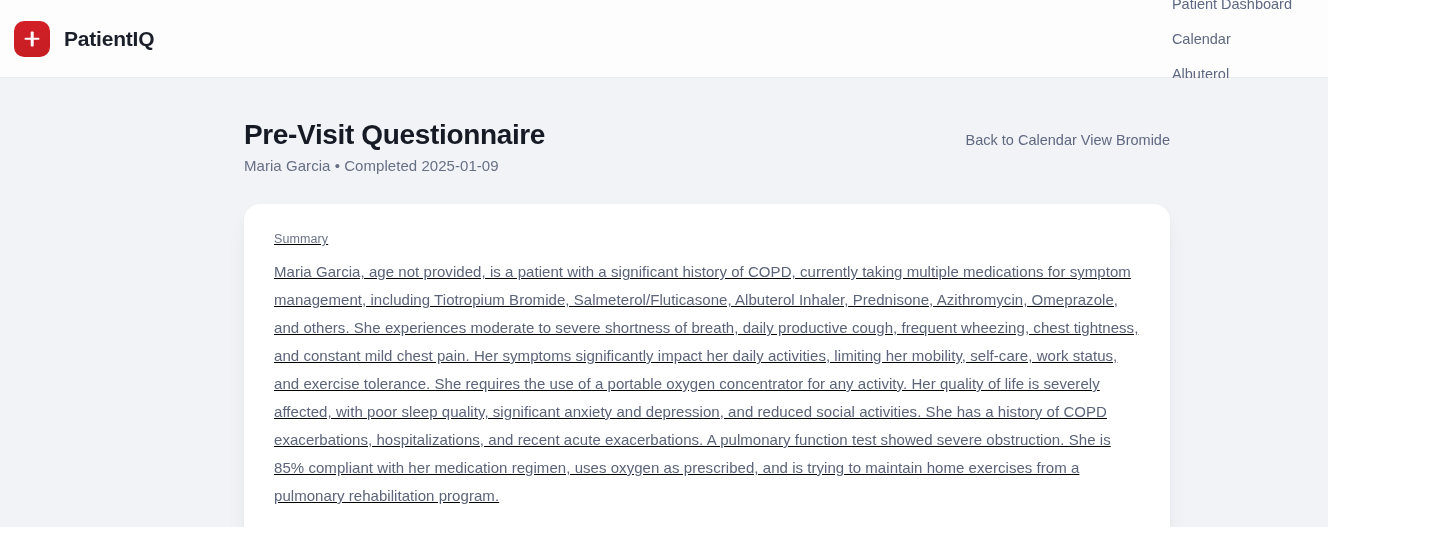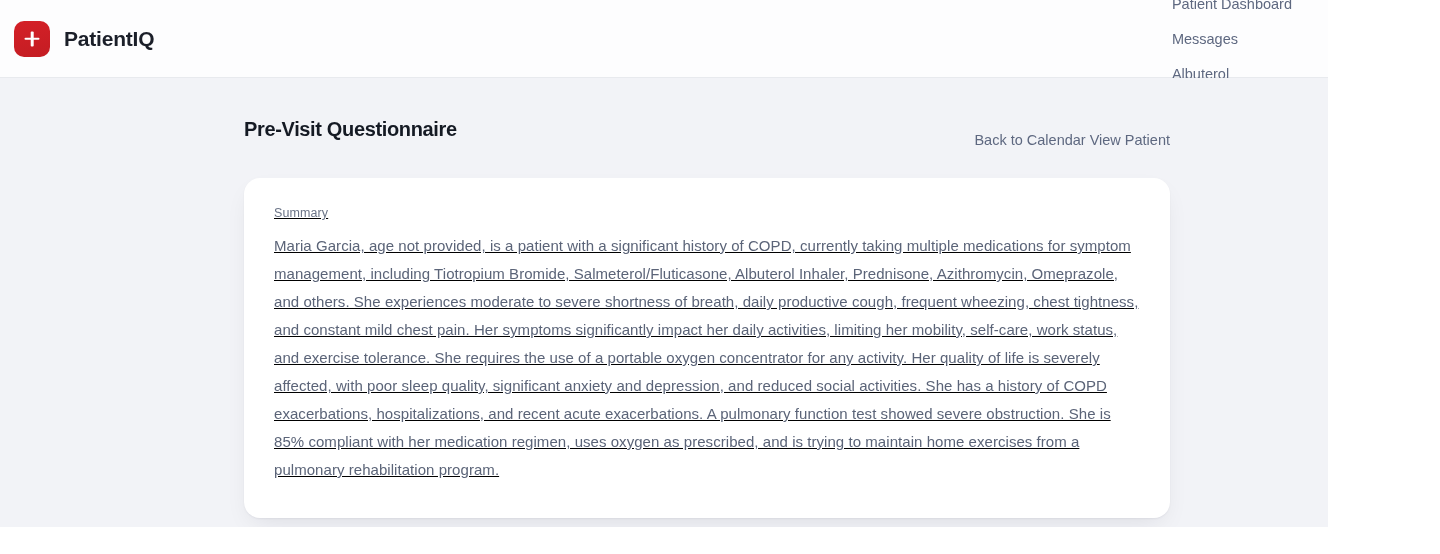--- a/index.html
+++ b/index.html
@@ -102,21 +102,21 @@
   .page-head {
     display: flex;
     align-items: flex-start;
     padding: 0 270px 0 244px;
     margin-bottom: 30px;
   }
 
   .page-head-left { flex: 1 1 auto; }
 
   .page-title {
-    font-size: 20px;
+    font-size: 28px;
     font-weight: bold;
     color: #151a24;
     letter-spacing: -0.35px;
     line-height: 1.18;
   }
 
   .page-sub {
     margin-top: 6px;
     font-size: 15px;
     color: #667085;
@@ -176,37 +176,38 @@
 
   <header class="topbar">
 
     <div class="brand">
       <div class="brand-mark"></div>
       <span class="brand-name">PatientIQ</span>
     </div>
 
     <nav class="nav">
       <span class="nav-link">Patient Dashboard</span>
-      <span class="nav-link">Messages</span>
+      <span class="nav-link">Calendar</span>
       <span class="nav-link">Albuterol</span>
     </nav>
 
   </header>
 
   <main class="canvas">
     <div class="page">
 
       <div class="page-head">
         <div class="page-head-left">
           <h1 class="page-title">Pre-Visit Questionnaire</h1>
+          <div class="page-sub">Maria Garcia • Completed 2025-01-09</div>
         </div>
 
         <div class="page-head-actions">
           <span class="action-link">Back to Calendar</span>
-          <span class="action-link">View Patient</span>
+          <span class="action-link">View Bromide</span>
         </div>
       </div>
 
       <div class="card-wrap">
         <section class="card">
           <div class="card-label">Summary</div>
           <p class="card-body">Maria Garcia, age not provided, is a patient with a significant history of COPD, currently taking multiple medications for symptom management, including Tiotropium Bromide, Salmeterol/Fluticasone, Albuterol Inhaler, Prednisone, Azithromycin, Omeprazole, and others. She experiences moderate to severe shortness of breath, daily productive cough, frequent wheezing, chest tightness, and constant mild chest pain. Her symptoms significantly impact her daily activities, limiting her mobility, self-care, work status, and exercise tolerance. She requires the use of a portable oxygen concentrator for any activity. Her quality of life is severely affected, with poor sleep quality, significant anxiety and depression, and reduced social activities. She has a history of COPD exacerbations, hospitalizations, and recent acute exacerbations. A pulmonary function test showed severe obstruction. She is 85% compliant with her medication regimen, uses oxygen as prescribed, and is trying to maintain home exercises from a pulmonary rehabilitation program.</p>
         </section>
       </div>
 

